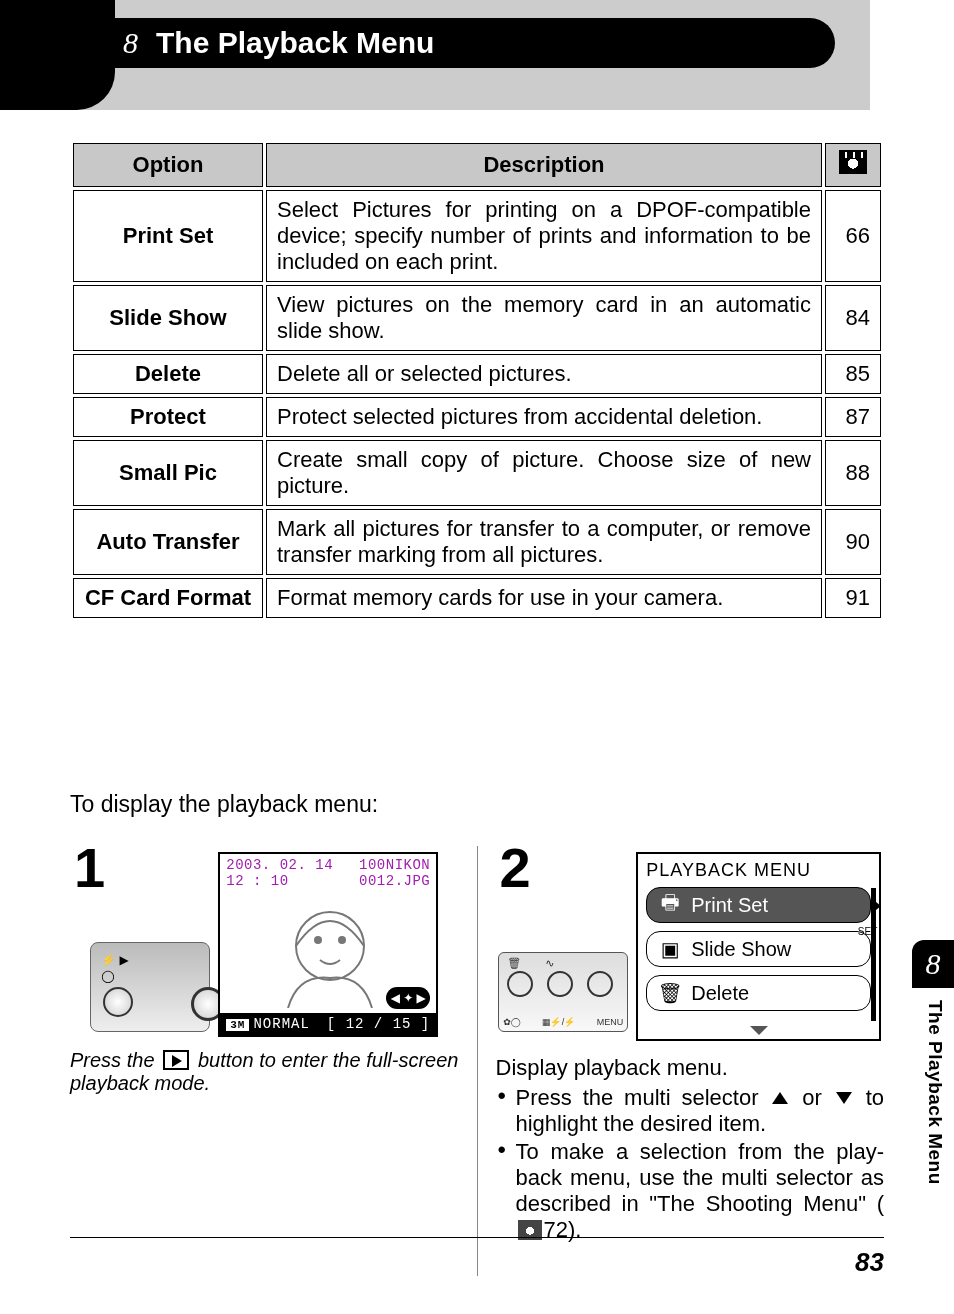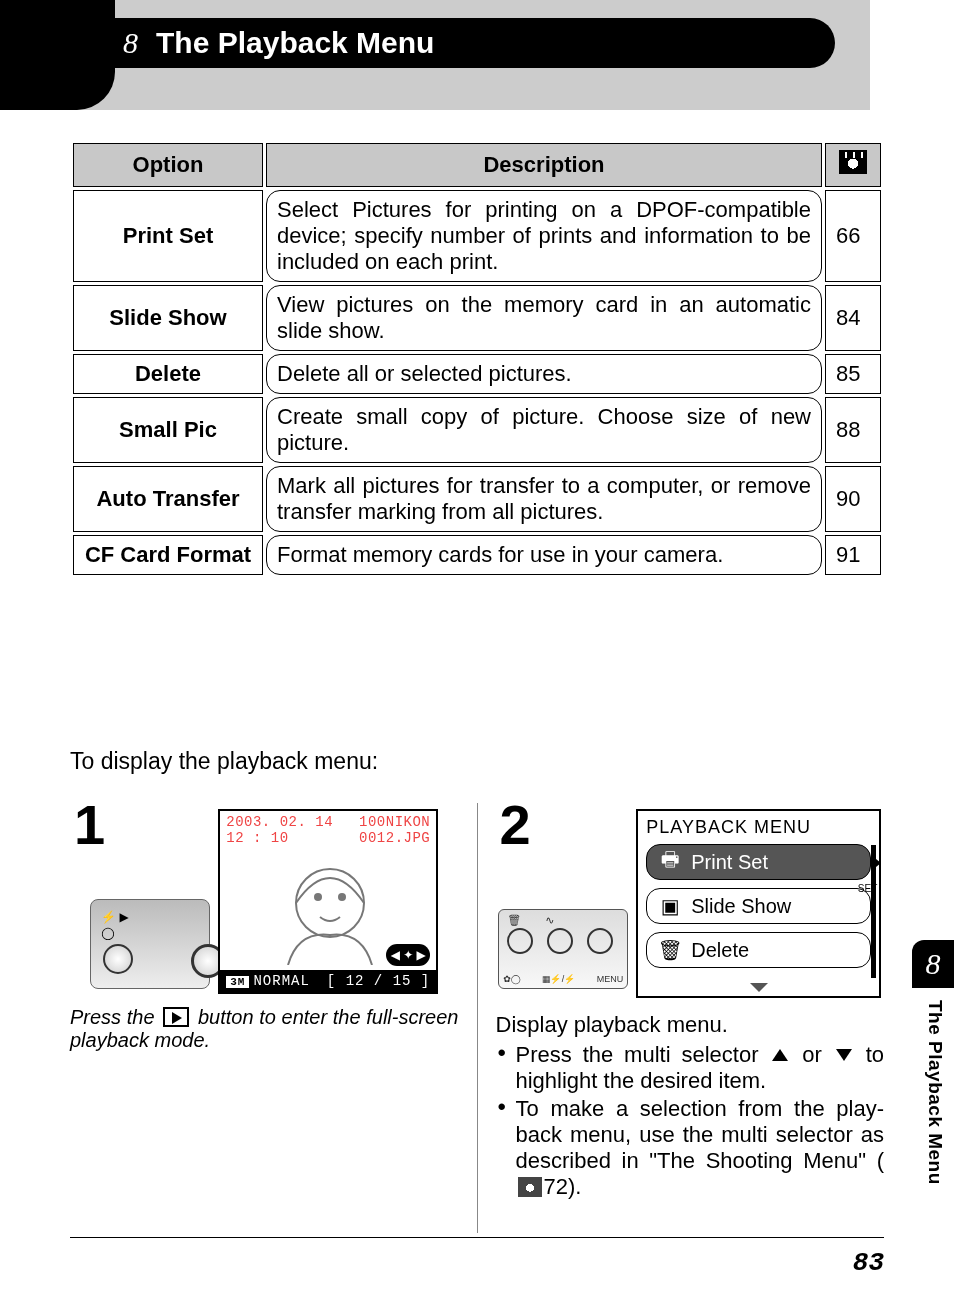--- a/index.html
+++ b/index.html
@@ -76,24 +76,23 @@
     padding: 8px 10px;
   }
   table.options th.page-col { width: 56px; padding: 4px; }
   table.options td.opt {
     font-weight: bold;
     text-align: center;
     width: 190px;
   }
   table.options td.desc {
     text-align: justify;
-    border-radius: 14px;
   }
   table.options td.page {
-    text-align: left;
+    text-align: right;
     width: 56px;
   }
   .page-icon {
     display: inline-block;
     width: 28px; height: 24px;
     background: #000;
     position: relative;
   }
   .page-icon:before {
     content: "";
@@ -184,21 +183,21 @@
     overflow: hidden;
   }
   .lcd-top {
     display: flex;
     justify-content: space-between;
     padding: 3px 6px 0 6px;
   }
   .lcd-txt {
     font-family: "Courier New", monospace;
     font-size: 14px;
-    color: #ef4444;
+    color: #a21caf;
     letter-spacing: 0.5px;
   }
   .lcd-face {
     position: absolute;
     top: 44px; left: 30px;
     width: 160px; height: 110px;
   }
   .lcd-bottom {
     position: absolute;
     bottom: 0; left: 0; right: 0;
@@ -426,21 +425,21 @@
     font-size: 19px;
     letter-spacing: 0.5px;
   }
   .page-num {
     position: absolute;
     right: 70px;
     bottom: 36px;
     font-style: italic;
     font-weight: bold;
     font-size: 26px;
-    font-family: Liberation Mono, monospace;
+    font-family: Liberation Sans, sans-serif;
   }
   .page-rule {
     position: absolute;
     left: 70px;
     right: 70px;
     bottom: 76px;
     height: 1px;
     background: #000;
   }
 </style>
@@ -474,20 +473,25 @@
       </tr>
       <tr>
         <td class="opt">Slide Show</td>
         <td class="desc">View pictures on the memory card in an automatic slide show.</td>
         <td class="page">84</td>
       </tr>
       <tr>
         <td class="opt">Delete</td>
         <td class="desc">Delete all or selected pictures.</td>
         <td class="page">85</td>
+      </tr>
+      <tr>
+        <td class="opt">Protect</td>
+        <td class="desc">Protect selected pictures from accidental deletion.</td>
+        <td class="page">87</td>
       </tr>
       <tr>
         <td class="opt">Small Pic</td>
         <td class="desc">Create small copy of picture. Choose size of new picture.</td>
         <td class="page">88</td>
       </tr>
       <tr>
         <td class="opt">Auto Transfer</td>
         <td class="desc">Mark all pictures for transfer to a computer, or remove transfer marking from all pictures.</td>
         <td class="page">90</td>

